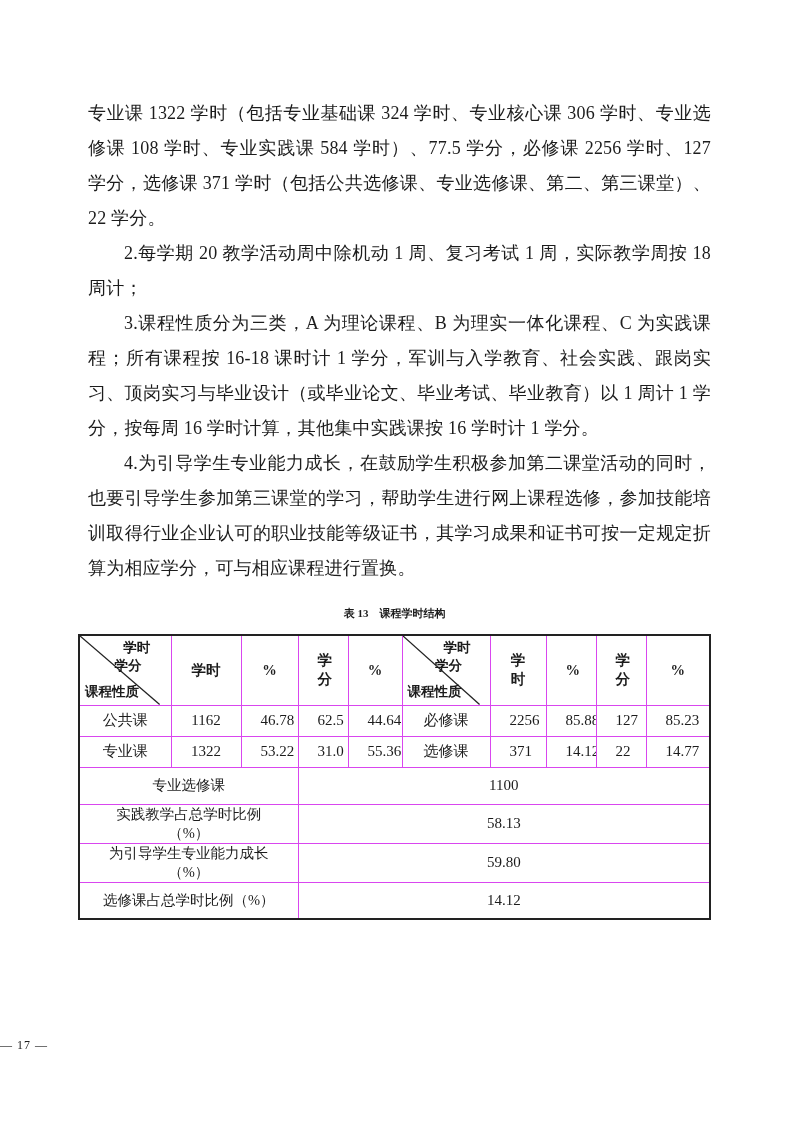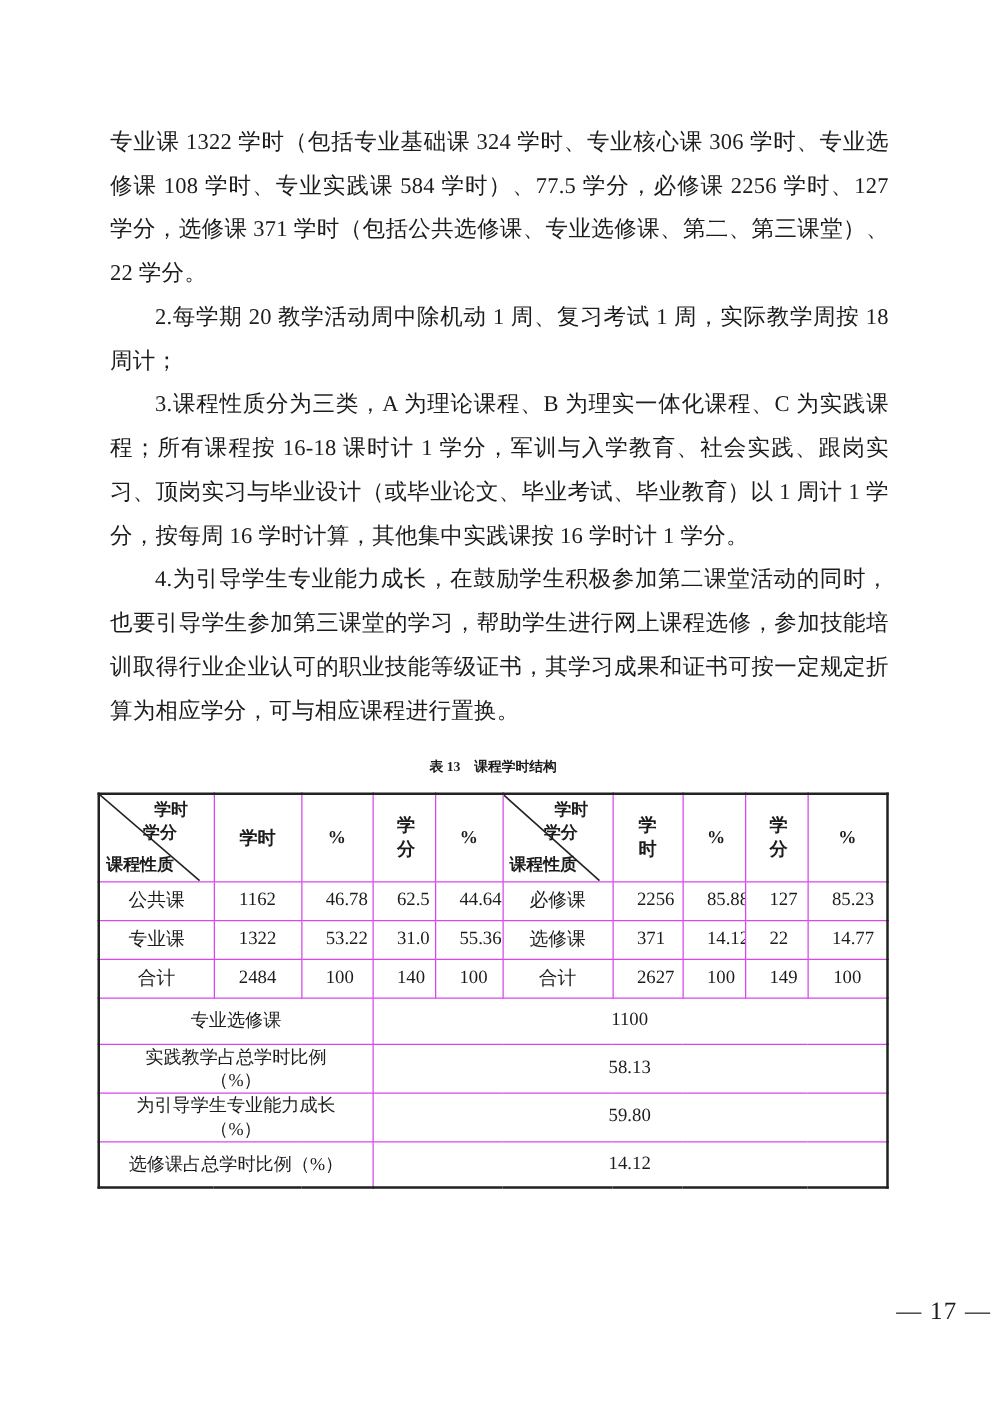--- a/index.html
+++ b/index.html
@@ -78,22 +78,22 @@
   }
 
   td.sum-label { font-size: 14.5px; }
   td.sum-value { font-size: 15px; }
 
   .page-number {
     position: absolute;
     top: 1038px;
     left: 0;
     width: 100%;
-    text-align: right;
-    font-size: 20px;
+    text-align: left;
+    font-size: 12px;
     letter-spacing: 1px;
   }
 </style>
 </head>
 <body>
 
 <div class="page">
   <div class="content">
 
     <p class="para">专业课 1322 学时（包括专业基础课 324 学时、专业核心课 306 学时、专业选修课 108 学时、专业实践课 584 学时）、77.5 学分，必修课 2256 学时、127 学分，选修课 371 学时（包括公共选修课、专业选修课、第二、第三课堂）、22 学分。</p>
@@ -164,32 +164,20 @@
         <td>53.22</td>
         <td>31.0</td>
         <td>55.36</td>
         <td>选修课</td>
         <td>371</td>
         <td>14.12</td>
         <td>22</td>
         <td>14.77</td>
       </tr>
 
-      <tr class="datarow">
-        <td>合计</td>
-        <td>2484</td>
-        <td>100</td>
-        <td>140</td>
-        <td>100</td>
-        <td>合计</td>
-        <td>2627</td>
-        <td>100</td>
-        <td>149</td>
-        <td>100</td>
-      </tr>
 
       <tr class="sumrow">
         <td class="sum-label" colspan="3">专业选修课</td>
         <td class="sum-value" colspan="7">1100</td>
       </tr>
       <tr class="sumrow">
         <td class="sum-label" colspan="3">实践教学占总学时比例（%）</td>
         <td class="sum-value" colspan="7">58.13</td>
       </tr>
       <tr class="sumrow">

